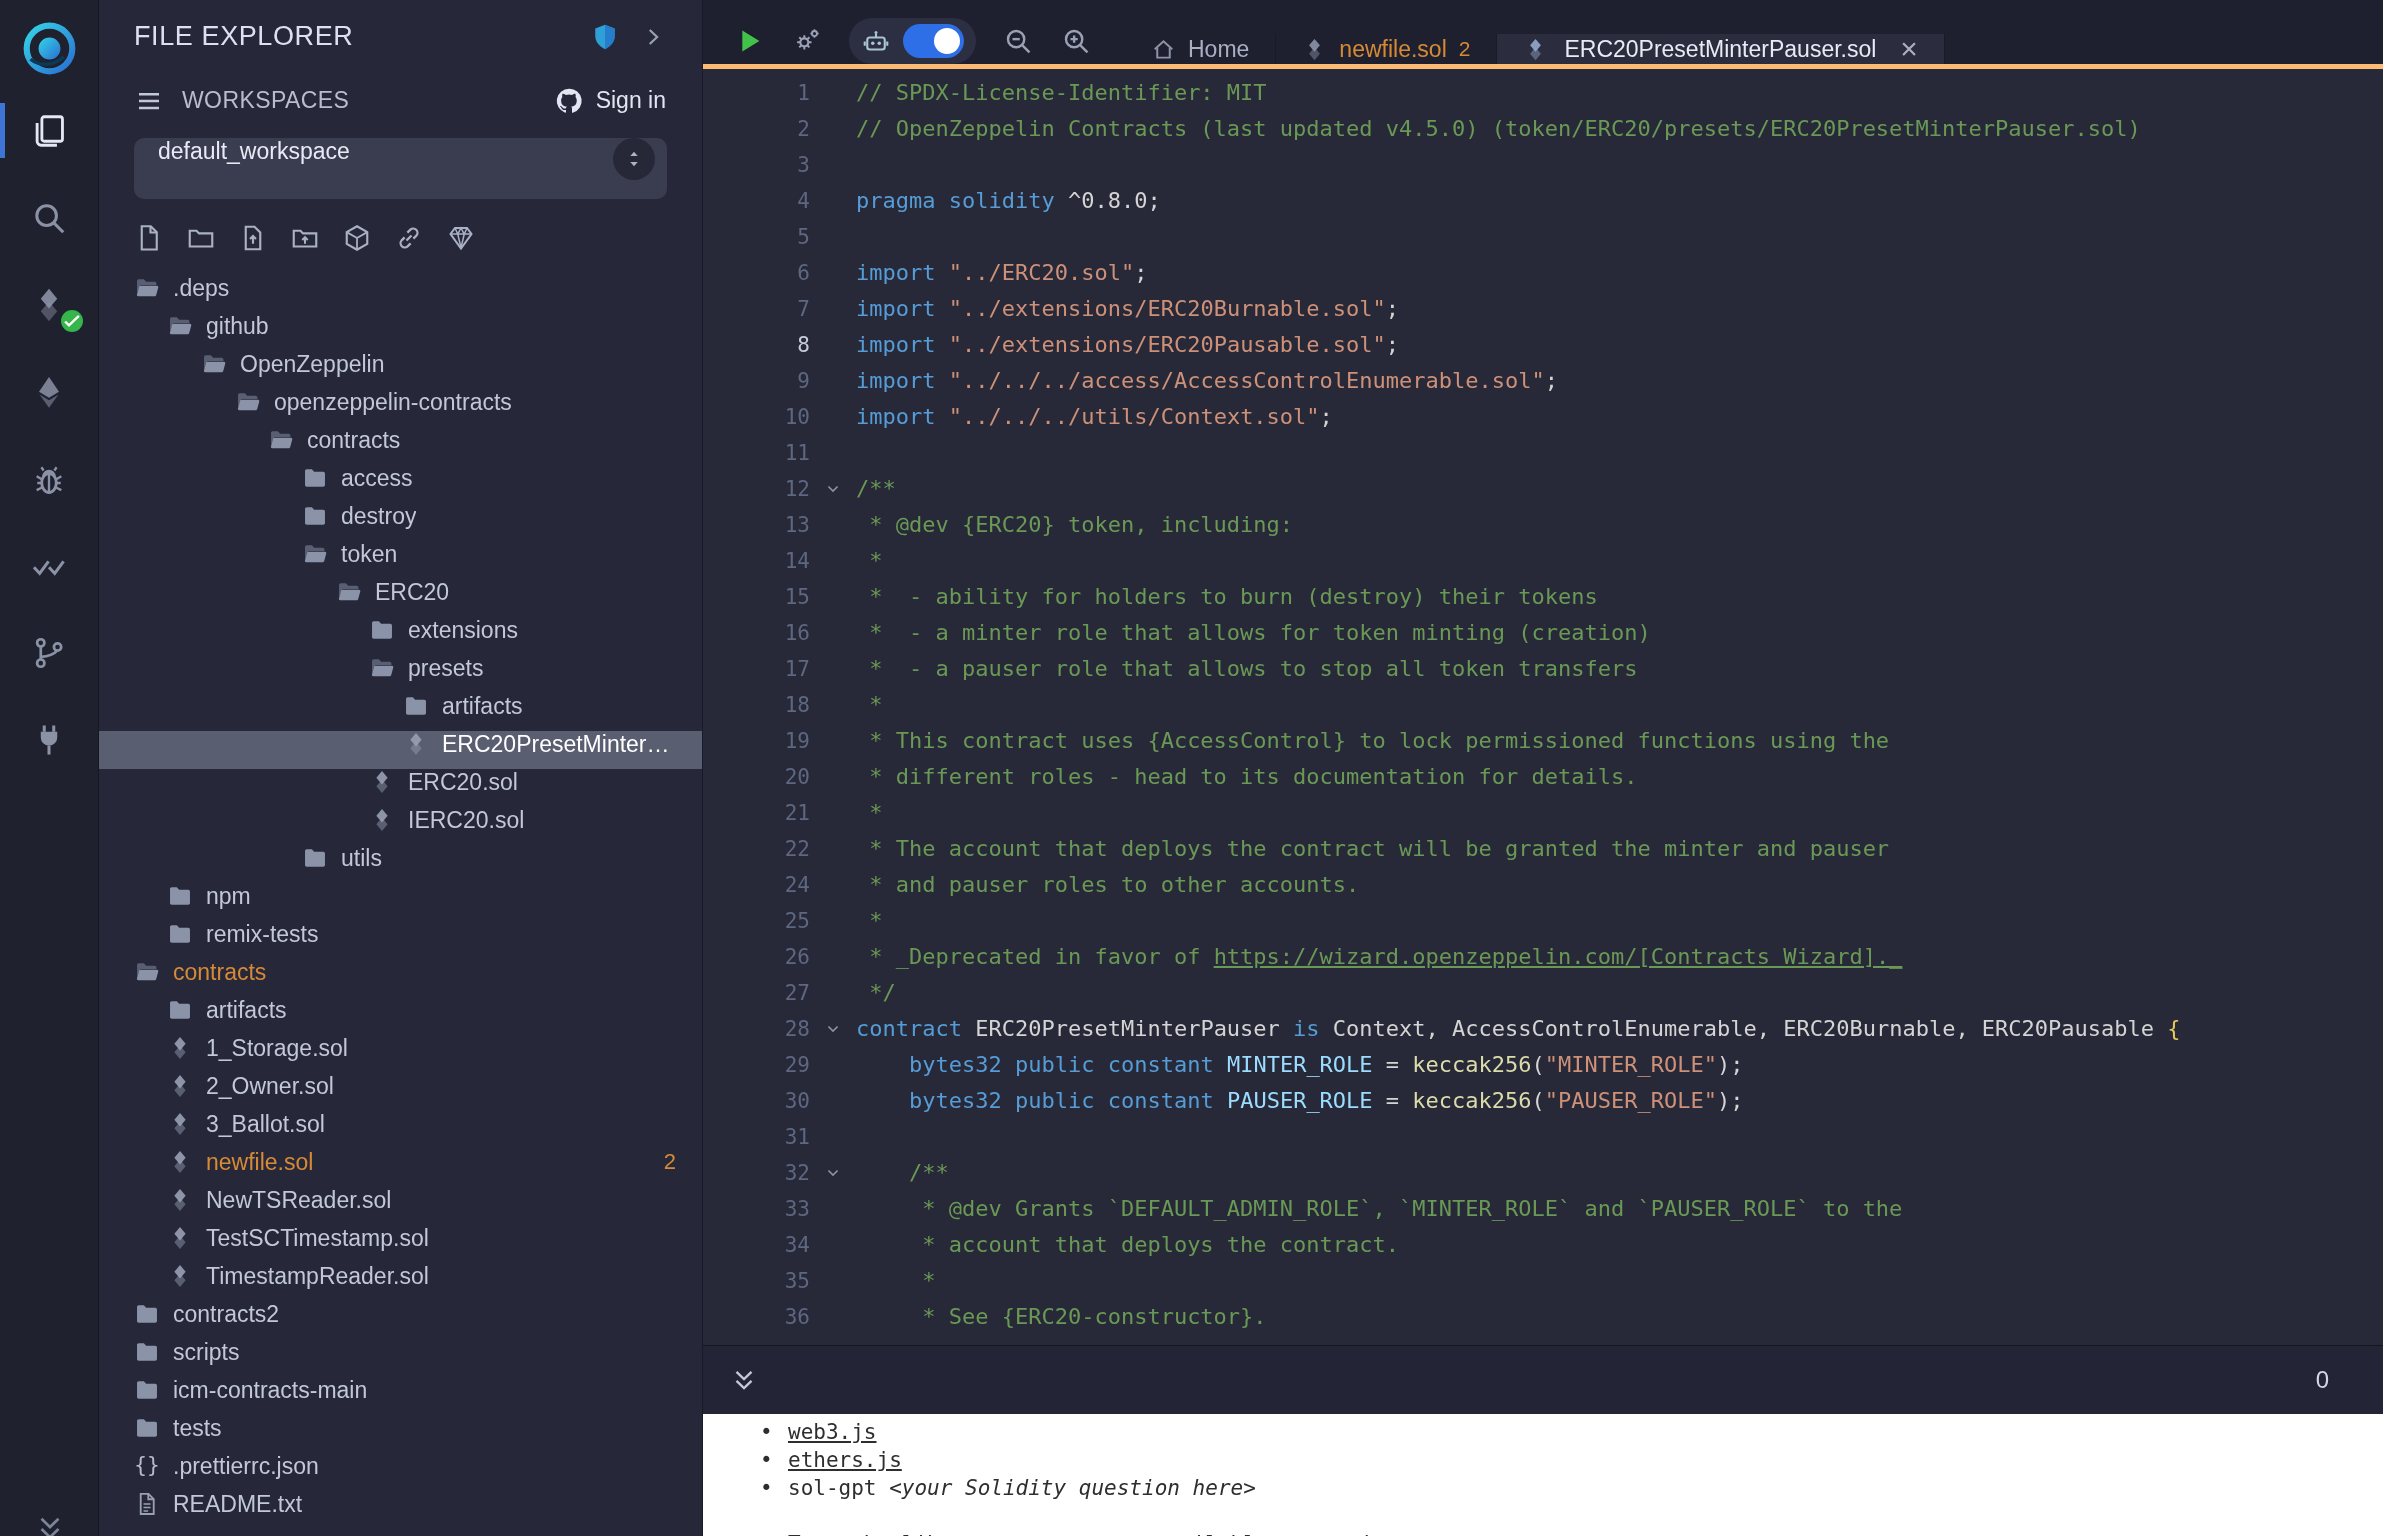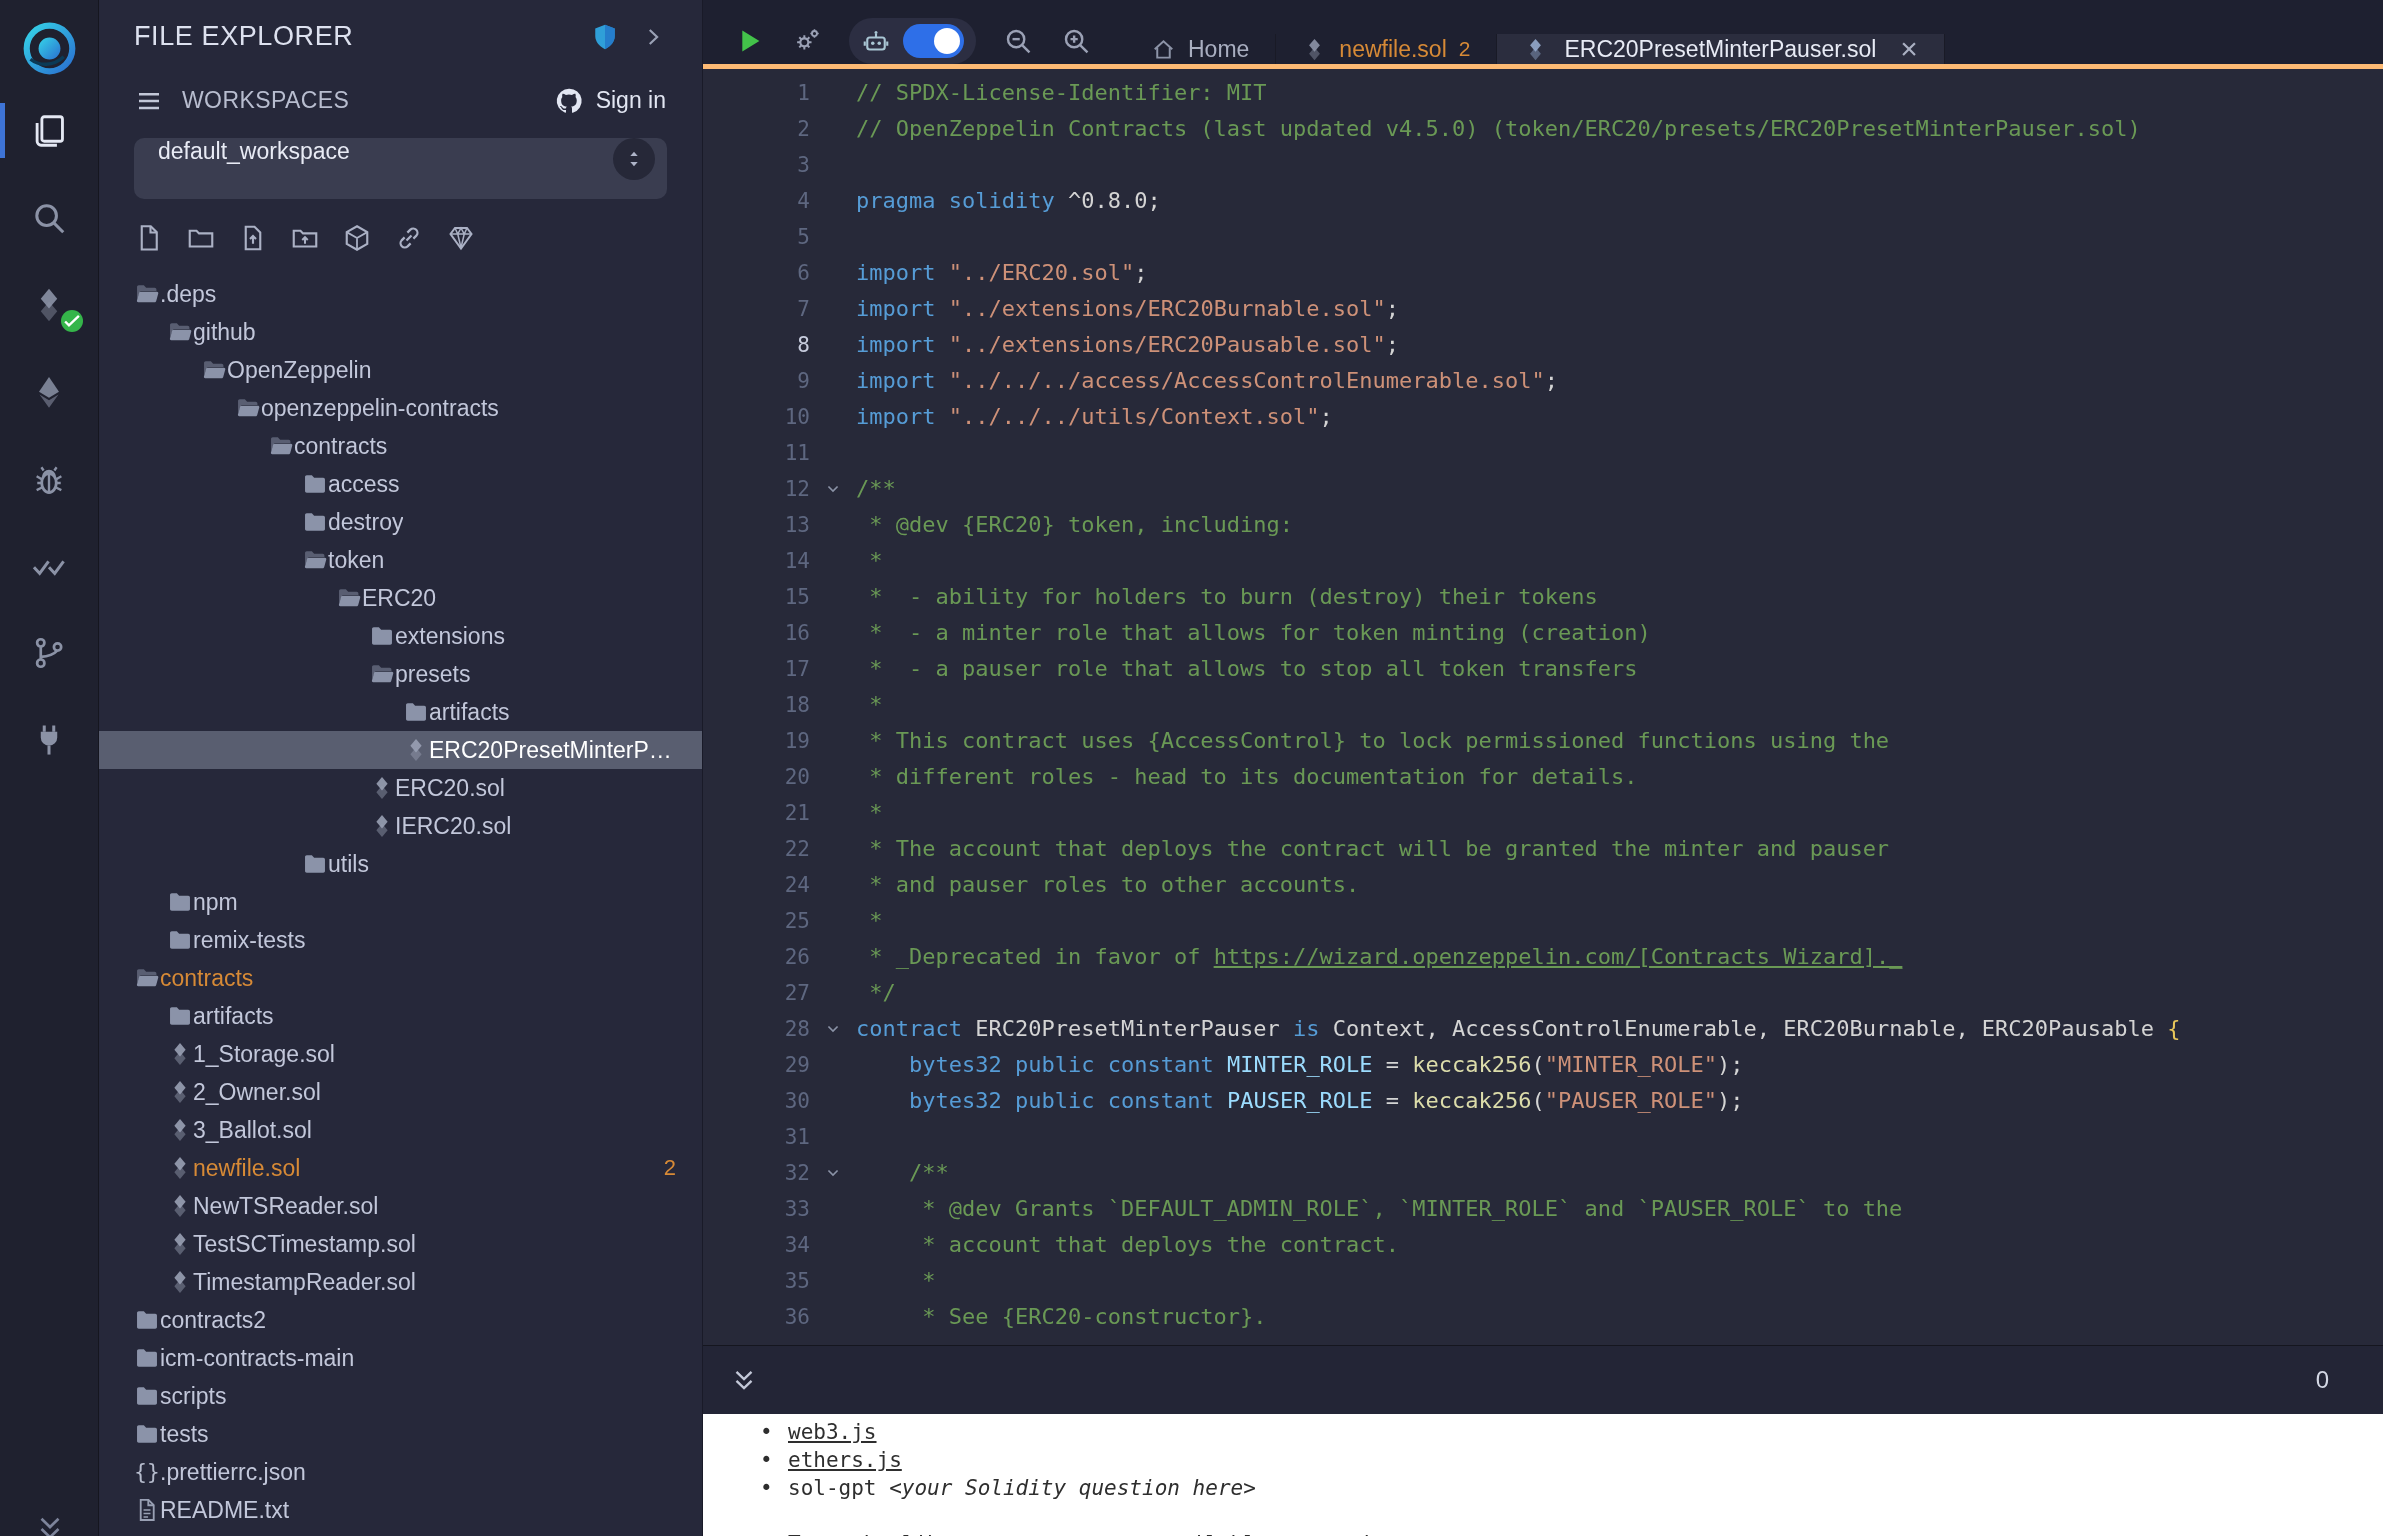--- a/index.html
+++ b/index.html
@@ -38,21 +38,21 @@
   .ws-select{margin:10px 35px 14px;height:61px;flex:0 0 61px;background:#3a3d50;border-radius:10px;
              display:flex;align-items:flex-start;padding:0 12px 0 24px;cursor:pointer;}
   .ws-name{font-size:23px;color:#e8ebf5;}
   .ws-switch{margin-left:auto;width:42px;height:42px;border-radius:50%;background:#262838;
              display:flex;align-items:center;justify-content:center;color:#aeb4c8;cursor:pointer;}
   .ws-switch .ic{width:26px;height:26px;}
   .ptools{display:flex;gap:22px;padding:10px 0 8px 35px;align-items:center;color:#abb1c5;}
   .ptools .ic{width:30px;height:30px;cursor:pointer;}
 
   .tree{flex:1;overflow:hidden;padding-top:14px;}
-  .trow{height:38px;display:flex;align-items:center;font-size:23px;color:#c2c7da;
+  .trow{height:38px;display:flex;gap:13px;font-size:23px;color:#c2c7da;
         cursor:pointer;padding-right:26px;}
   .trow .ic{width:26px;height:26px;flex:0 0 26px;color:#8b93a9;}
   .trow.file .ic{color:#99a0b4;}
   .trow.sel{background:#595e70;}
   .trow.sel .tlabel{color:#ffffff;}
   .trow.accent .tlabel{color:#d78a36;}
   .tlabel{white-space:nowrap;overflow:hidden;text-overflow:ellipsis;}
   .tbadge{margin-left:auto;color:#d78a36;font-size:22px;}
   .braces{font-family:"DejaVu Sans Mono",monospace;font-size:21px;color:#b6bccd;width:26px;flex:0 0 26px;text-align:center;}
 
@@ -455,27 +455,27 @@
         <div class="trow" style="padding-left:35px">
           <svg class="ic " viewBox="0 0 24 24">
             <path d="M2.8 5.6c0-.9.7-1.6 1.6-1.6h4.7l2.1 2.2h8.4c.9 0 1.6.7 1.6 1.6v10.6c0 .9-.7 1.6-1.6 1.6H4.4c-.9 0-1.6-.7-1.6-1.6z" fill="currentColor"></path>
           </svg>
           <span class="tlabel">contracts2</span>
         </div>
         <div class="trow" style="padding-left:35px">
           <svg class="ic " viewBox="0 0 24 24">
             <path d="M2.8 5.6c0-.9.7-1.6 1.6-1.6h4.7l2.1 2.2h8.4c.9 0 1.6.7 1.6 1.6v10.6c0 .9-.7 1.6-1.6 1.6H4.4c-.9 0-1.6-.7-1.6-1.6z" fill="currentColor"></path>
           </svg>
+          <span class="tlabel">scripts</span>
+        </div>
+        <div class="trow" style="padding-left:35px">
+          <svg class="ic " viewBox="0 0 24 24">
+            <path d="M2.8 5.6c0-.9.7-1.6 1.6-1.6h4.7l2.1 2.2h8.4c.9 0 1.6.7 1.6 1.6v10.6c0 .9-.7 1.6-1.6 1.6H4.4c-.9 0-1.6-.7-1.6-1.6z" fill="currentColor"></path>
+          </svg>
           <span class="tlabel">icm-contracts-main</span>
-        </div>
-        <div class="trow" style="padding-left:35px">
-          <svg class="ic " viewBox="0 0 24 24">
-            <path d="M2.8 5.6c0-.9.7-1.6 1.6-1.6h4.7l2.1 2.2h8.4c.9 0 1.6.7 1.6 1.6v10.6c0 .9-.7 1.6-1.6 1.6H4.4c-.9 0-1.6-.7-1.6-1.6z" fill="currentColor"></path>
-          </svg>
-          <span class="tlabel">scripts</span>
         </div>
         <div class="trow" style="padding-left:35px">
           <svg class="ic " viewBox="0 0 24 24">
             <path d="M2.8 5.6c0-.9.7-1.6 1.6-1.6h4.7l2.1 2.2h8.4c.9 0 1.6.7 1.6 1.6v10.6c0 .9-.7 1.6-1.6 1.6H4.4c-.9 0-1.6-.7-1.6-1.6z" fill="currentColor"></path>
           </svg>
           <span class="tlabel">tests</span>
         </div>
         <div class="trow file" style="padding-left:35px">
           <span class="braces">{}</span>
           <span class="tlabel">.prettierrc.json</span>

